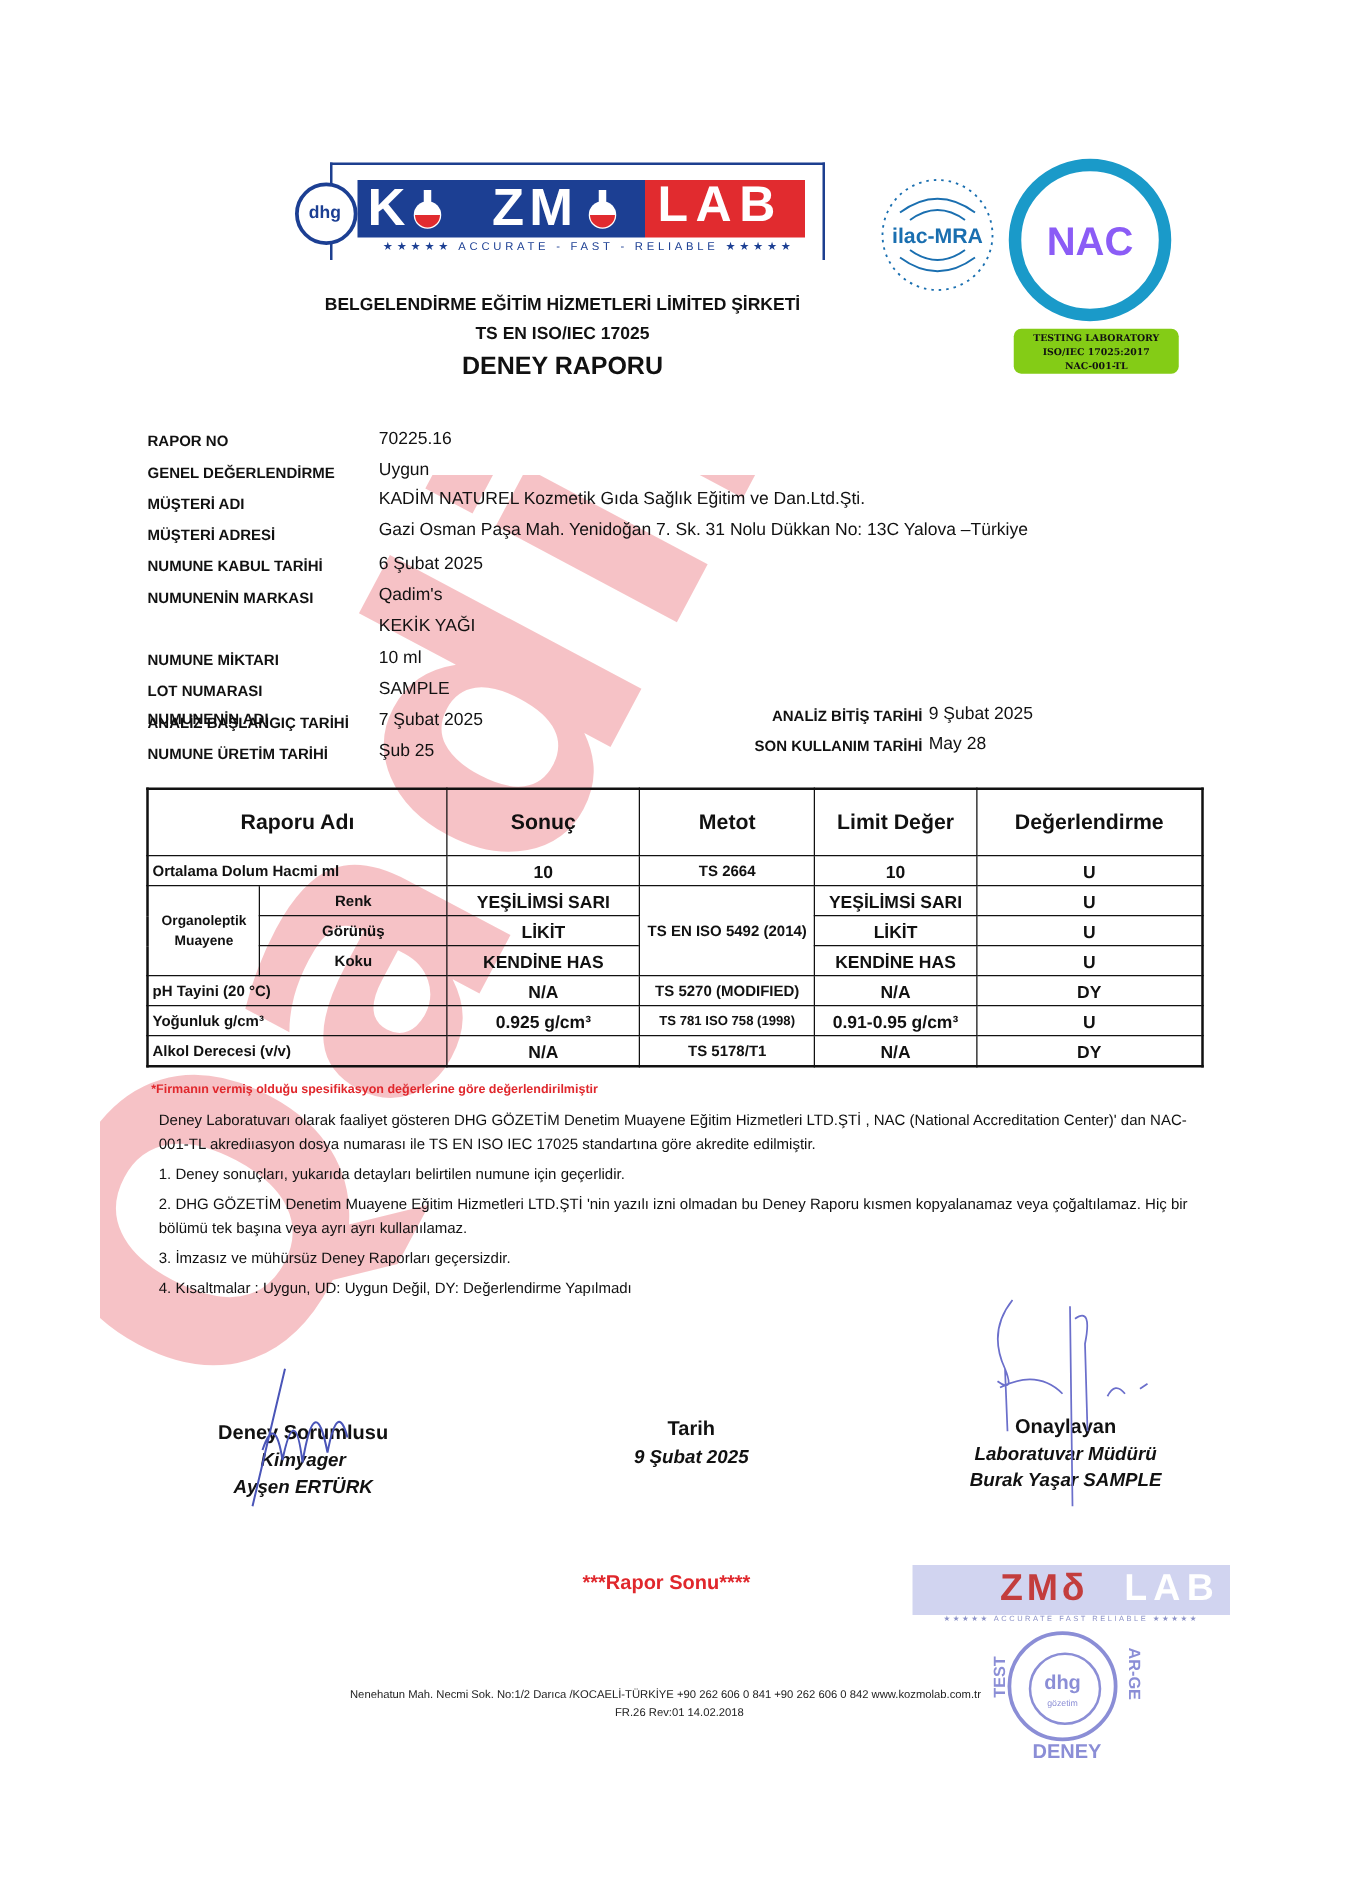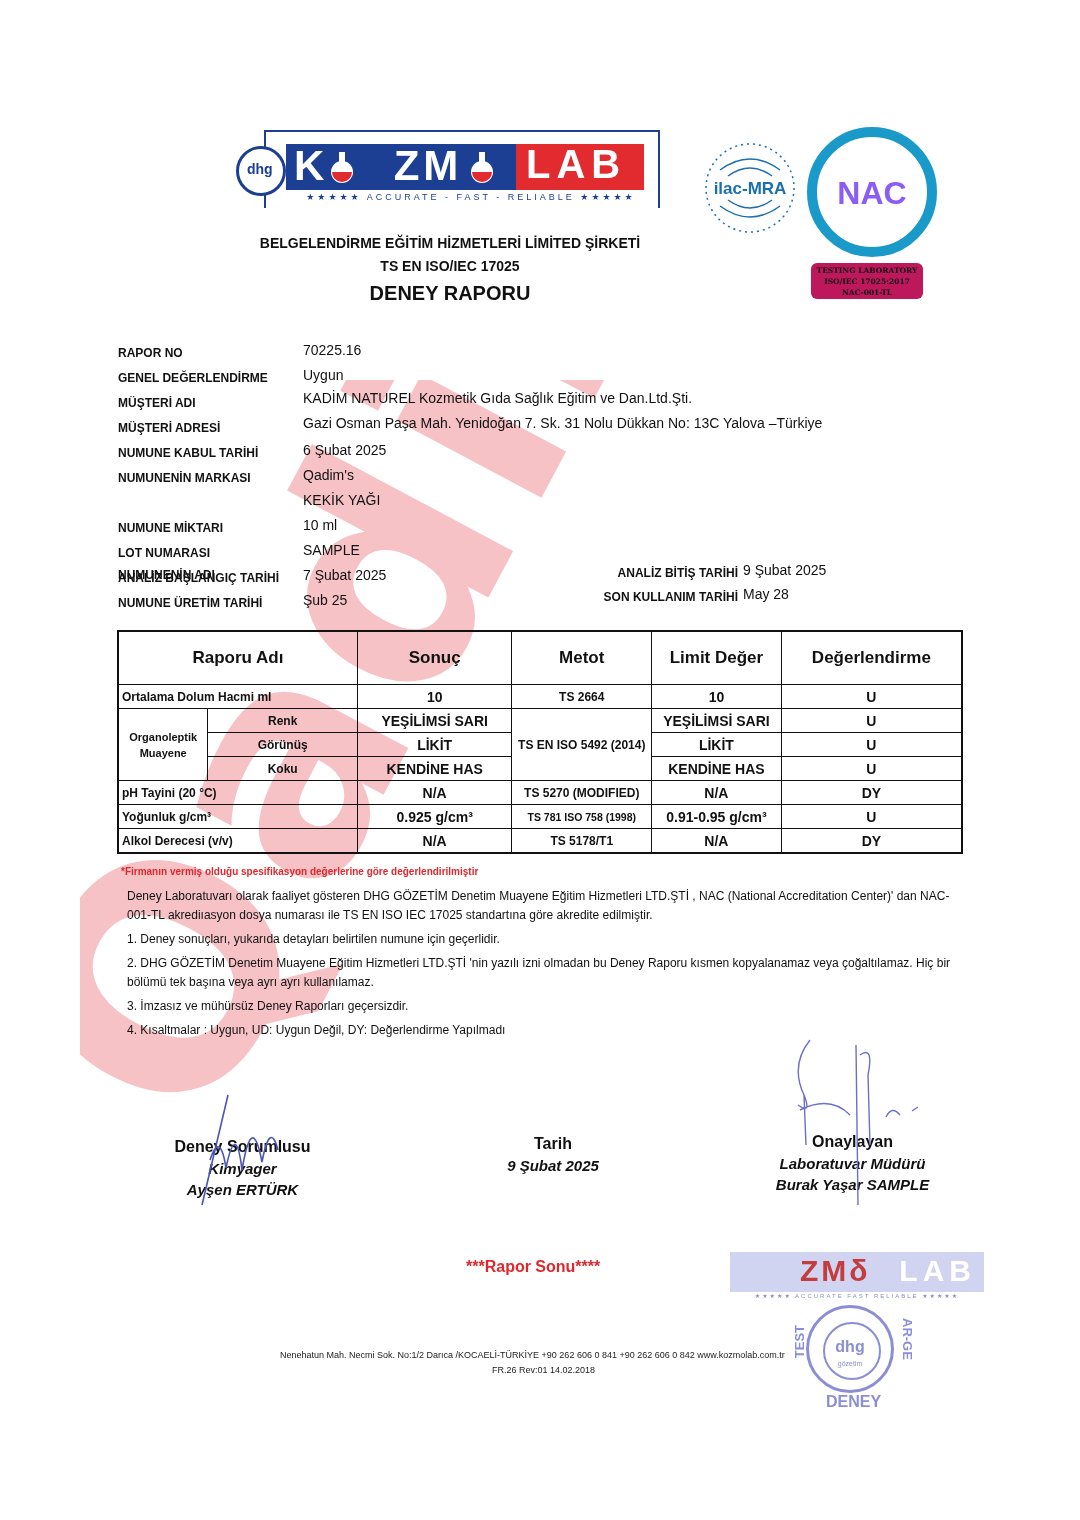--- a/index.html
+++ b/index.html
@@ -24,21 +24,21 @@
   .logo-tag { position:absolute; left:52px; top:62px; width:370px; text-align:center; font-size:9px; letter-spacing:3px; color:#1c3f93; }
   .flask { position:absolute; width:24px; height:34px; top:20px; }
 
   .company { position:absolute; left:230px; width:440px; text-align:center; font-weight:bold; font-size:14px; }
 
   
   .ilac { position:absolute; left:700px; top:140px; width:100px; height:96px; }
   .nac-ring { position:absolute; left:807px; top:127px; width:130px; height:130px; border-radius:50%;
               border:10px solid #1a9ac9; box-sizing:border-box; background:#fff; }
   .nac-text { position:absolute; left:0; right:0; top:38px; text-align:center; font-size:32px; font-weight:bold; color:#8b5cf6; }
-  .nac-badge { position:absolute; left:811px; top:263px; width:112px; height:36px; border-radius:6px; background:#be185d;
+  .nac-badge { position:absolute; left:811px; top:263px; width:132px; height:36px; border-radius:6px; background:#84cc16;
                text-align:center; font-size:7.5px; font-weight:bold; line-height:11px; font-family:"DejaVu Serif", serif; padding-top:2px; box-sizing:border-box; }
 
   
   .info-label { position:absolute; left:118px; font-size:12px; font-weight:bold; }
   .info-value { position:absolute; left:303px; font-size:14px; }
   .info-r-label { position:absolute; font-size:12px; font-weight:bold; text-align:right; }
   .info-r-value { position:absolute; font-size:14px; }
 
   
   table.results { position:absolute; left:117px; top:630px; width:846px; border-collapse:collapse; border:2px solid #111; }

